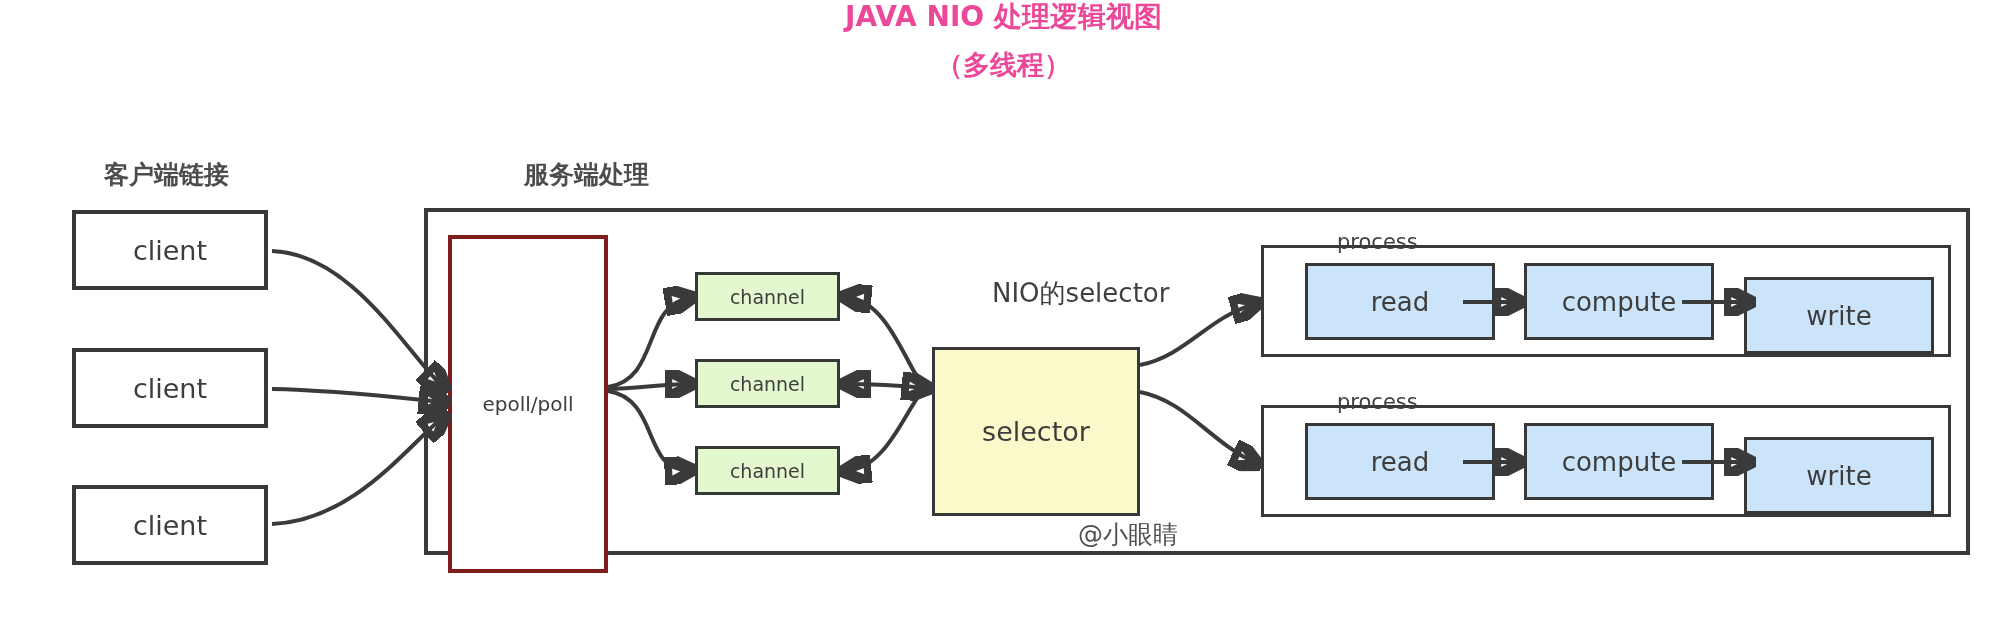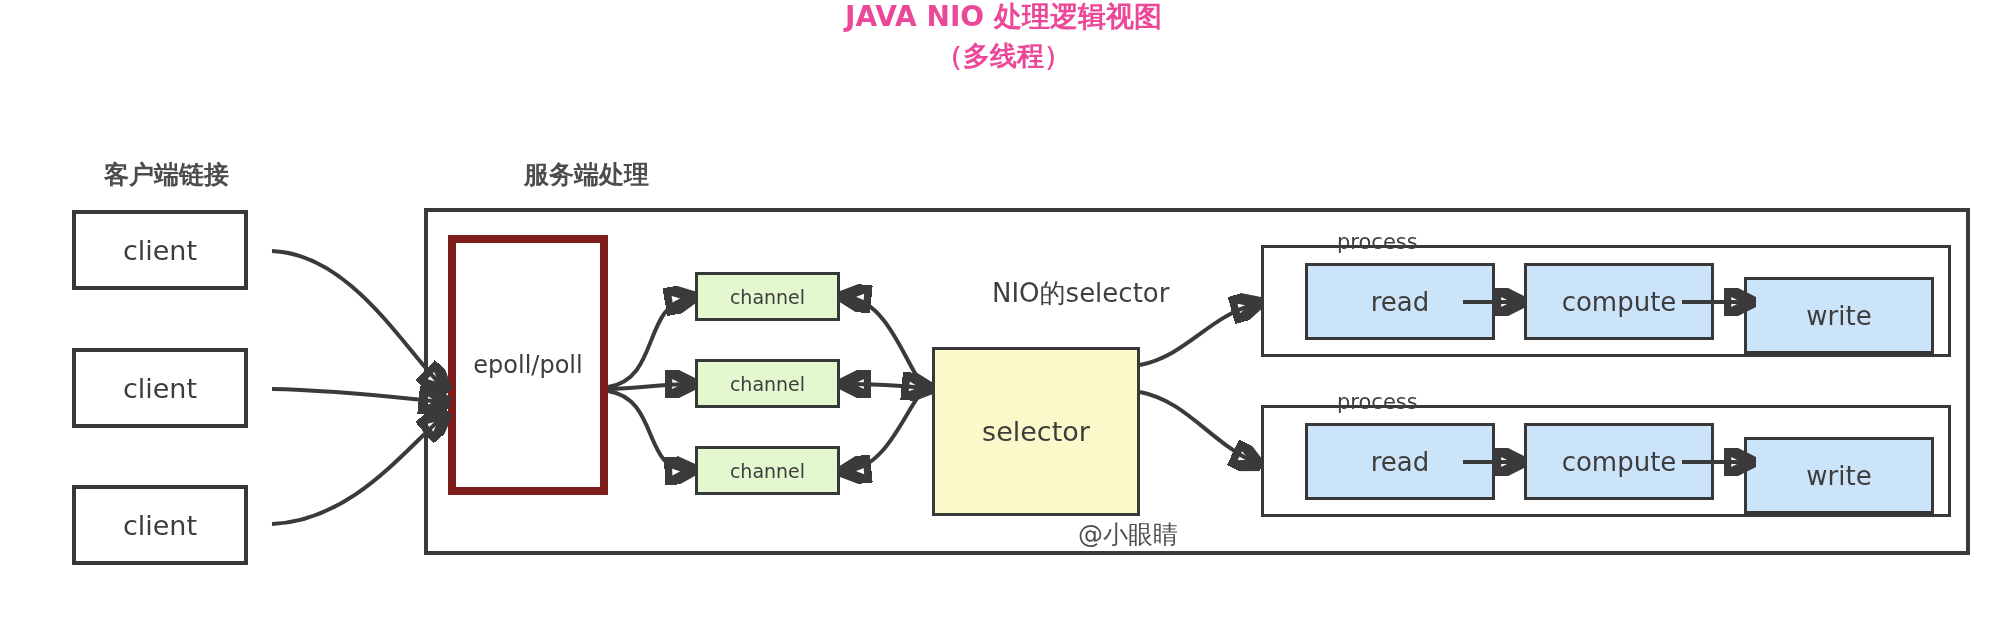--- a/index.html
+++ b/index.html
@@ -22,52 +22,52 @@
   }
   .titles {
     position: absolute;
     left: 0; top: 56; width: 100%;
     text-align: center;
     font-weight: 700;
     color: #ec4899;
     z-index: 5;
   }
   .title-main { font-size: 28px; line-height: 1.2; }
-  .title-sub  { font-size: 27px; line-height: 1.2; margin-top: 6px; }
+  .title-sub  { font-size: 27px; line-height: 1.2; margin-top: 15px; }
 
   .section-label {
     position: absolute;
     font-size: 25px;
     font-weight: 600;
     color: #4c4c4c;
     z-index: 5;
     white-space: nowrap;
   }
   #client-section-label { left: 104px; top: 158px; }
   #server-section-label { left: 524px; top: 158px; }
 
   .server-box {
     left: 424px; top: 208px; width: 1546px; height: 347px;
     border: 4px solid #3a3a3a;
     z-index: 1;
   }
   .client-box {
-    left: 72px; width: 176px; height: 80px;
+    left: 72px; width: 196px; height: 80px;
     border: 4px solid #383838;
     font-size: 27px;
     z-index: 2;
   }
   #client-1 { top: 210px; }
   #client-2 { top: 348px; }
   #client-3 { top: 485px; }
 
   .epoll-box {
-    left: 448px; top: 235px; width: 160px; height: 260px;
-    border: 8px solid #7f1d1d;
-    font-size: 24px;
+    left: 448px; top: 235px; width: 160px; height: 338px;
+    border: 4px solid #7f1d1d;
+    font-size: 20px;
     z-index: 2;
   }
   .channel-box {
     left: 695px; width: 145px; height: 49px;
     border: 3px solid #383838;
     background: #e4f8d0;
     font-size: 19px;
     z-index: 2;
   }
   #channel-1 { top: 272px; }

